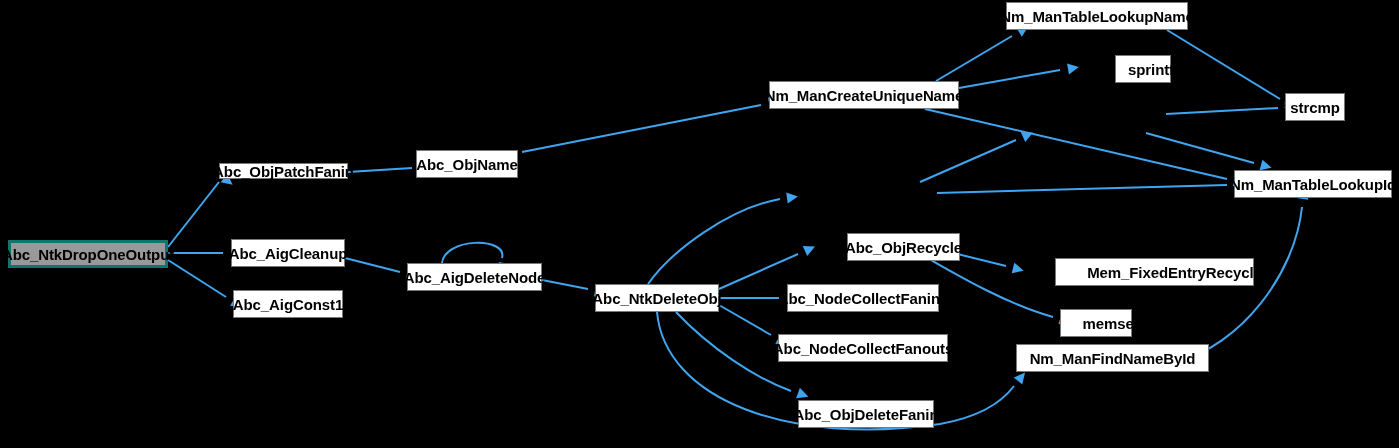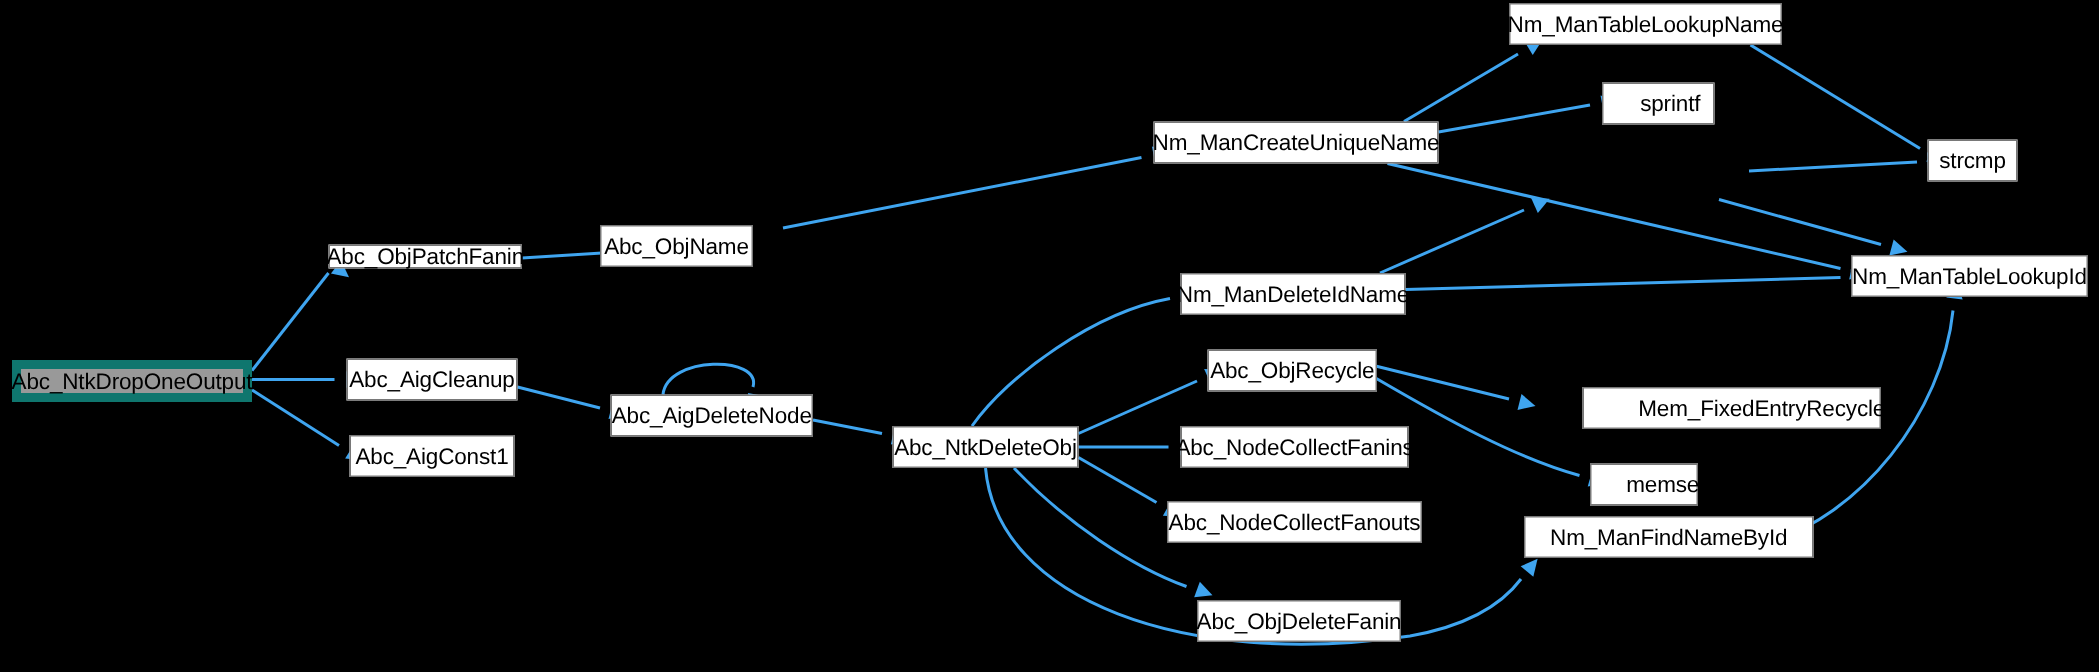--- a/index.html
+++ b/index.html
@@ -35,24 +35,25 @@
     display: flex;
     align-items: center;
     justify-content: center;
     background: #ffffff;
     border: 1px solid #787878;
     color: #000000;
     font-size: 15px;
     line-height: 1;
     white-space: nowrap;
     letter-spacing: -0.1px;
+    font-weight: bold;
   }
   .node.root {
     background: #999999;
-    border: 6px solid #0f766e;
+    border: 3px solid #0f766e;
   }
   .node-label {
     pointer-events: none;
   }
 </style>
 </head>
 <body>
 
 <div id="graph-canvas">
   <svg id="edge-layer" viewBox="0 0 1399 448" xmlns="http://www.w3.org/2000/svg">
@@ -113,48 +114,45 @@
       </div>
       <div class="node" style="left: 219px; top: 163px; width: 129px; height: 16px;">
         <span class="node-label">Abc_ObjPatchFanin</span>
       </div>
       <div class="node" style="left: 231px; top: 239px; width: 114px; height: 28px;">
         <span class="node-label">Abc_AigCleanup</span>
       </div>
       <div class="node" style="left: 233px; top: 290px; width: 110px; height: 28px;">
         <span class="node-label">Abc_AigConst1</span>
       </div>
-      <div class="node" style="left: 400px; top: 150px; width: 102px; height: 28px;">
+      <div class="node" style="left: 416px; top: 150px; width: 102px; height: 28px;">
         <span class="node-label">Abc_ObjName</span>
       </div>
       <div class="node" style="left: 407px; top: 263px; width: 135px; height: 28px;">
         <span class="node-label">Abc_AigDeleteNode</span>
       </div>
       <div class="node" style="left: 595px; top: 284px; width: 124px; height: 28px;">
         <span class="node-label">Abc_NtkDeleteObj</span>
       </div>
       <div class="node" style="left: 769px; top: 81px; width: 190px; height: 28px;">
         <span class="node-label">Nm_ManCreateUniqueName</span>
       </div>
-      <div class="node" style="left: 787px; top: 182px; width: 150px; height: 28px;">
-        <span class="node-label">Nm_ManDeleteIdName</span>
-      </div>
-      <div class="node" style="left: 805px; top: 233px; width: 113px; height: 28px;">
+      <div class="node" style="left: 847px; top: 233px; width: 113px; height: 28px;">
         <span class="node-label">Abc_ObjRecycle</span>
       </div>
       <div class="node" style="left: 787px; top: 284px; width: 152px; height: 28px;">
         <span class="node-label">Abc_NodeCollectFanins</span>
       </div>
       <div class="node" style="left: 778px; top: 334px; width: 170px; height: 28px;">
         <span class="node-label">Abc_NodeCollectFanouts</span>
       </div>
       <div class="node" style="left: 798px; top: 400px; width: 136px; height: 28px;">
         <span class="node-label">Abc_ObjDeleteFanin</span>
       </div>
-      <div class="node" style="left: 1068px; top: 55px; width: 75px; height: 28px; padding-left: 16px;">
+      <div class="node" style="left: 1115px; top: 55px; width: 56px; height: 28px; padding-left: 16px;">
         <span class="node-label">sprintf</span>
       </div>
       <div class="node" style="left: 1006px; top: 2px; width: 182px; height: 28px;">
         <span class="node-label">Nm_ManTableLookupName</span>
       </div>
       <div class="node" style="left: 1285px; top: 93px; width: 60px; height: 28px; text-align: right;">
         <span class="node-label">strcmp</span>
       </div>
       <div class="node" style="left: 1234px; top: 170px; width: 158px; height: 28px;">
         <span class="node-label">Nm_ManTableLookupId</span>

